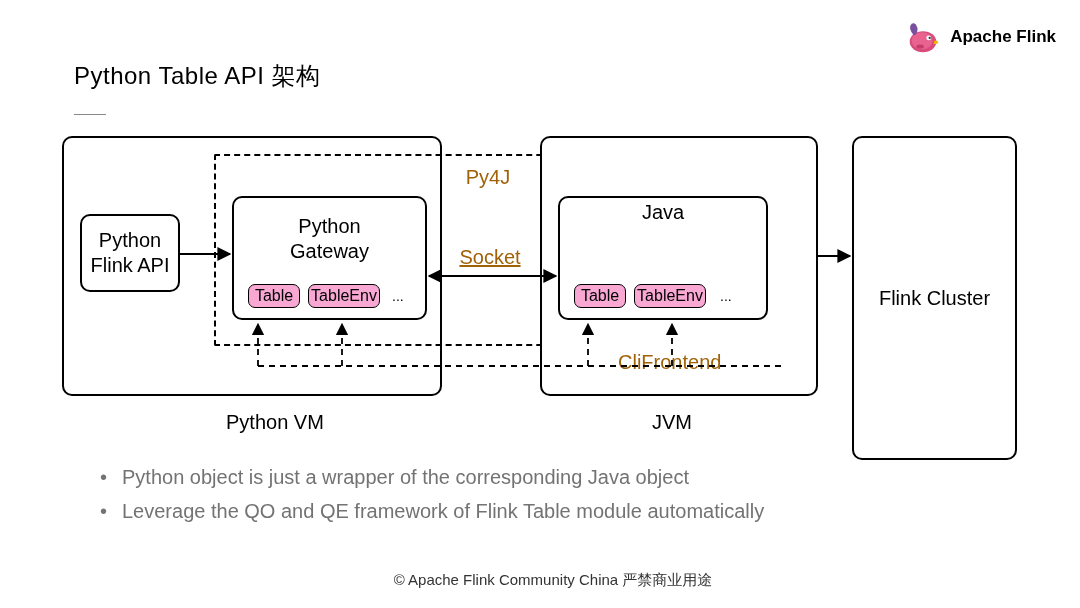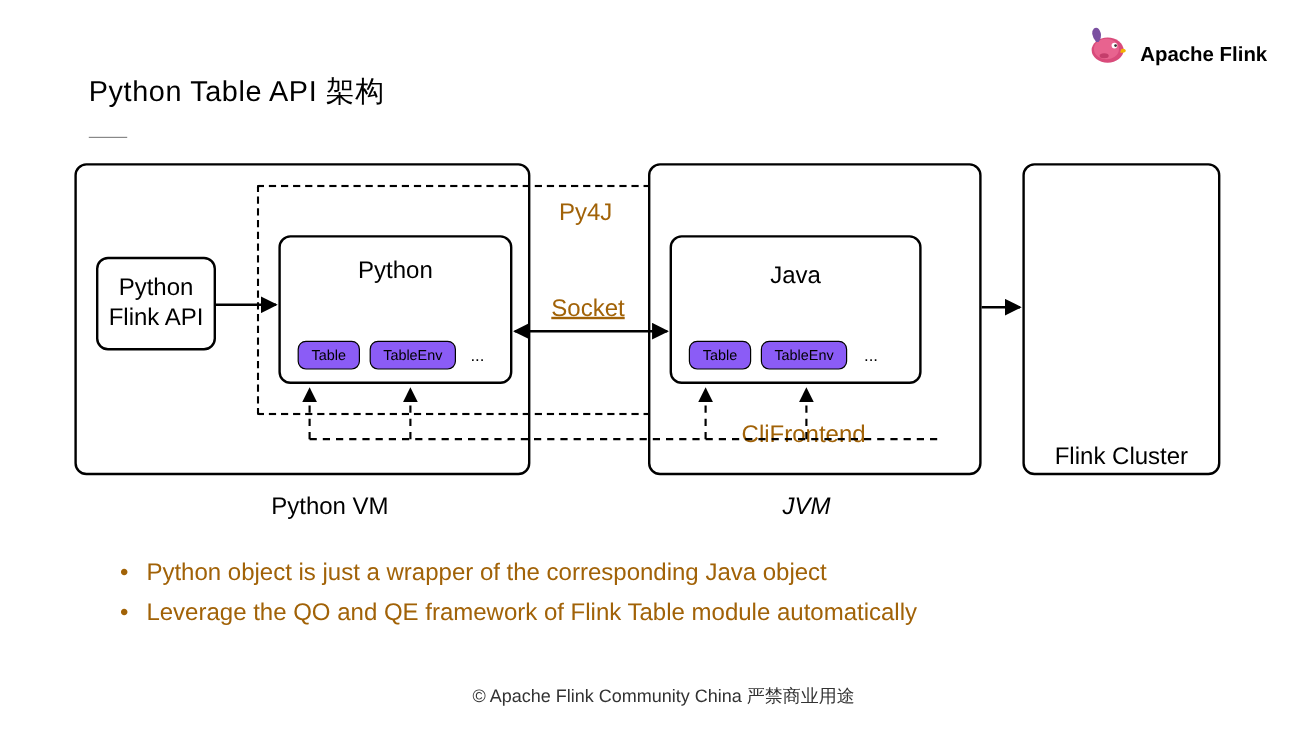--- a/index.html
+++ b/index.html
@@ -9,21 +9,21 @@
     background: #ffffff;
     font-family: Arial, "Helvetica Neue", Helvetica, sans-serif;
     position: relative;
     overflow: hidden;
   }
   .header {
     position: absolute;
     top: 18px;
     right: 24px;
     display: flex;
-    align-items: flex-end;
+    align-items: center;
     gap: 8px;
   }
   .logo-icon {
     width: 38px;
     height: 38px;
     position: relative;
   }
   .header-text {
     font-size: 17px;
     font-weight: bold;
@@ -62,25 +62,25 @@
   .box-label {
     text-align: center;
     font-size: 20px;
     line-height: 1.25;
     color: #000;
   }
   .small-chip {
     position: absolute;
     border: 1.5px solid #000;
     border-radius: 7px;
-    font-size: 12px;
+    font-size: 16px;
     display: flex;
     align-items: center;
     justify-content: center;
-    background: #8b5cf6;
+    background: #f9a8d4;
   }
   .dots {
     position: absolute;
     font-size: 14px;
   }
   .dashed-box {
     position: absolute;
     border: 2px dashed #000;
     border-radius: 2px;
   }
@@ -93,21 +93,21 @@
     position: absolute;
     font-size: 20px;
     color: #a16207;
     text-align: center;
   }
   .bullets {
     position: absolute;
     top: 460px;
     left: 100px;
     font-size: 20px;
-    color: #a16207;
+    color: #737373;
     line-height: 1.7;
   }
   .bullets li {
     list-style: none;
     position: relative;
     padding-left: 22px;
   }
   .bullets li::before {
     content: "•";
     position: absolute;
@@ -161,47 +161,48 @@
   <div class="box" style="left:18px; top:78px; width:100px; height:78px; display:flex; align-items:center; justify-content:center;">
     <div class="box-label">
       <div>Python</div>
       <div>Flink API</div>
     </div>
   </div>
 
   <div class="box" style="left:170px; top:60px; width:195px; height:124px;">
     <div class="box-label" style="margin-top:16px;">
       <div>Python</div>
+      <div>Gateway</div>
     </div>
     <div class="small-chip" style="left:14px; bottom:10px; width:52px; height:24px;">Table</div>
     <div class="small-chip" style="left:74px; bottom:10px; width:72px; height:24px;">TableEnv</div>
     <div class="dots" style="left:158px; bottom:14px;">...</div>
   </div>
 
   <div class="box" style="left:478px; top:0; width:278px; height:260px;"></div>
 
   <div class="box" style="left:496px; top:60px; width:210px; height:124px;">
-    <div class="box-label" style="margin-top:20px;">
+    <div class="box-label" style="margin-top:2px;">
       <div>Java</div>
     </div>
     <div class="small-chip" style="left:14px; bottom:10px; width:52px; height:24px;">Table</div>
     <div class="small-chip" style="left:74px; bottom:10px; width:72px; height:24px;">TableEnv</div>
     <div class="dots" style="left:160px; bottom:14px;">...</div>
   </div>
 
   <div class="connector-label" style="left:388px; top:110px; width:80px;text-decoration:underline;">Socket</div>
 
   <div class="connector-label" style="left:556px; top:215px;">CliFrontend</div>
 
-  <div class="box" style="left:790px; top:0; width:165px; height:260px; display:flex; align-items:flex-end; justify-content:center;">
+  <div class="box" style="left:790px; top:0; width:165px; height:324px; display:flex; align-items:center; justify-content:center;">
     <div class="box-label">Flink Cluster</div>
   </div>
 
   <div class="vm-label" style="left:140px; top:275px;margin-left:24px;">Python VM</div>
-  <div class="vm-label" style="left:590px; top:275px;font-style:italic;">JVM</div>
+  <div class="vm-label" style="left:590px; top:275px;">JVM</div>
 
   <svg class="arrows" width="960" height="310">
     <defs>
       <marker id="arrow" viewBox="0 0 10 10" refX="9" refY="5" markerWidth="7" markerHeight="7" orient="auto-start-reverse">
         <path d="M 0 0 L 10 5 L 0 10 z" fill="#000"></path>
       </marker>
       <marker id="arrow-dash" viewBox="0 0 10 10" refX="9" refY="5" markerWidth="7" markerHeight="7" orient="auto-start-reverse">
         <path d="M 0 0 L 10 5 L 0 10 z" fill="#000"></path>
       </marker>
     </defs>

